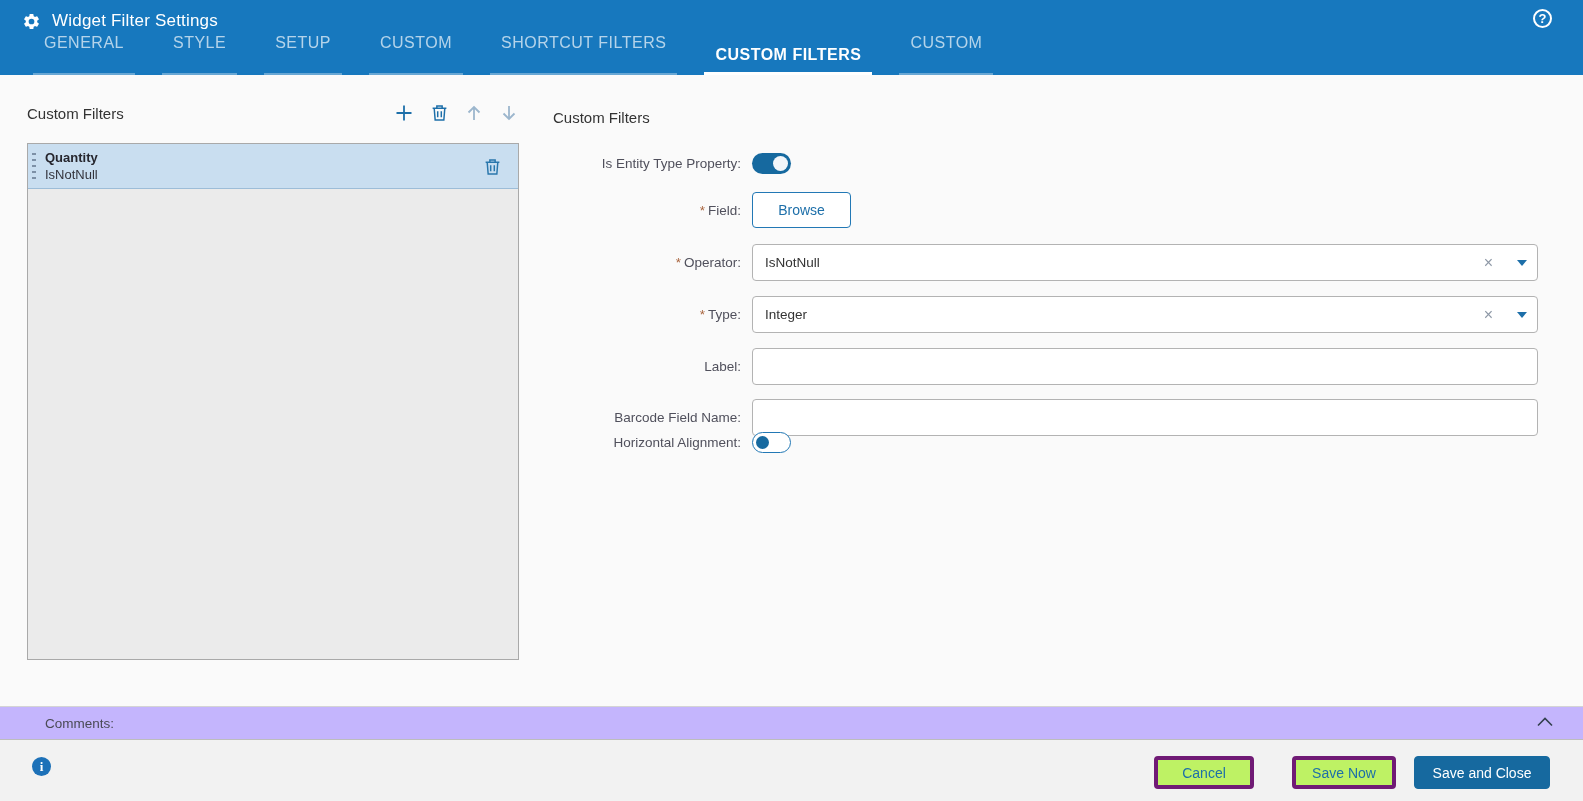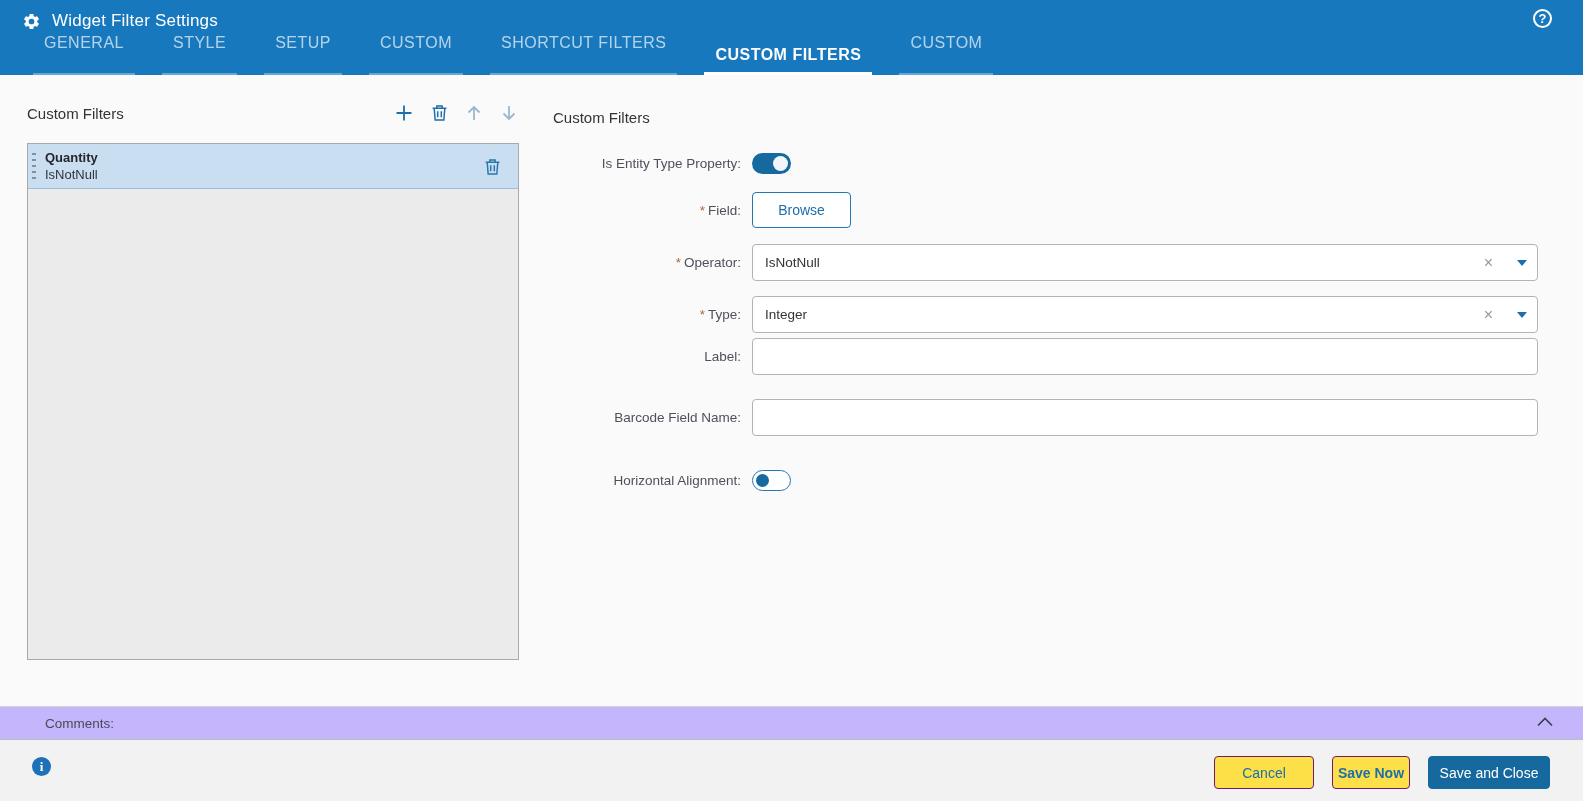--- a/index.html
+++ b/index.html
@@ -36,23 +36,23 @@
   .item-sub { font-size:13px; color:#33333b; line-height:17px; }
   .item-trash { position:absolute; right:17px; top:14px; width:17px; height:17px; cursor:pointer; }
 
   
   .form-title { position:absolute; left:553px; top:109px; font-size:15px; color:#333; }
   .row { position:absolute; left:553px; width:985px; display:flex; align-items:center; }
   .row-entity   { top:151px; height:24px; }
   .row-field    { top:192px; height:36px; }
   .row-operator { top:244px; height:37px; }
   .row-type     { top:296px; height:37px; }
-  .row-label    { top:338px; height:37px; }
+  .row-label    { top:348px; height:37px; }
   .row-barcode  { top:399px; height:37px; }
-  .row-halign   { top:468px; height:24px; }
+  .row-halign   { top:430px; height:24px; }
   .lbl { flex:0 0 199px; text-align:right; padding-right:11px; font-size:13.5px; color:#50505c; white-space:nowrap; }
   .req { color:#a9653f; margin-right:3px; font-size:13.5px; }
   .ctl { flex:1; display:flex; align-items:center; }
 
   .toggle { width:39px; height:21px; border-radius:11px; position:relative; cursor:pointer; }
   .toggle.on { background:#16699f; }
   .toggle.on .knob { position:absolute; right:3px; top:3px; width:15px; height:15px; border-radius:50%; background:#f2f6fa; }
   .toggle.off { background:#fff; border:1px solid #2278b5; }
   .toggle.off .knob { position:absolute; left:3px; top:3px; width:13px; height:13px; border-radius:50%; background:#16699f; }
 
@@ -76,24 +76,24 @@
   .comments-label { margin-left:45px; font-size:13.5px; color:#4a4a55; }
   .collapse-btn { position:absolute; right:29px; top:8px; width:18px; height:14px; cursor:pointer; }
 
   
   .footer { position:absolute; left:0; right:0; top:740px; bottom:0; background:#f2f2f2; }
   .info-btn { position:absolute; left:32px; top:17px; width:19px; height:19px; border-radius:50%;
               background:#1d71b8; color:#fff; text-align:center; font-size:13px; font-weight:bold;
               line-height:19px; font-family:"Liberation Serif",serif; cursor:pointer; }
   .footer-actions { position:absolute; right:33px; top:16px; display:flex; gap:18px; }
   .btn { height:33px; border-radius:4px; font-size:14px; cursor:pointer; font-family:inherit; }
-  .btn-outline { background:#fde047; border:1px solid #701a75; color:#1d6fa9; }
+  .btn-outline { background:#bef264; border:4px solid #701a75; color:#1d6fa9;margin-left:20px; }
   .btn-cancel { width:100px; }
-  .btn-savenow { width:78px;font-weight:bold; }
-  .btn-primary { width:122px; background:#16699f; border:1px solid #16699f; color:#fff; }
+  .btn-savenow { width:104px; }
+  .btn-primary { width:136px; background:#16699f; border:1px solid #16699f; color:#fff; }
 
   .icon-svg { display:block; }
 </style>
 </head>
 <body>
 
 <div class="app">
 
   <header class="topbar">
     <div class="title-row">

